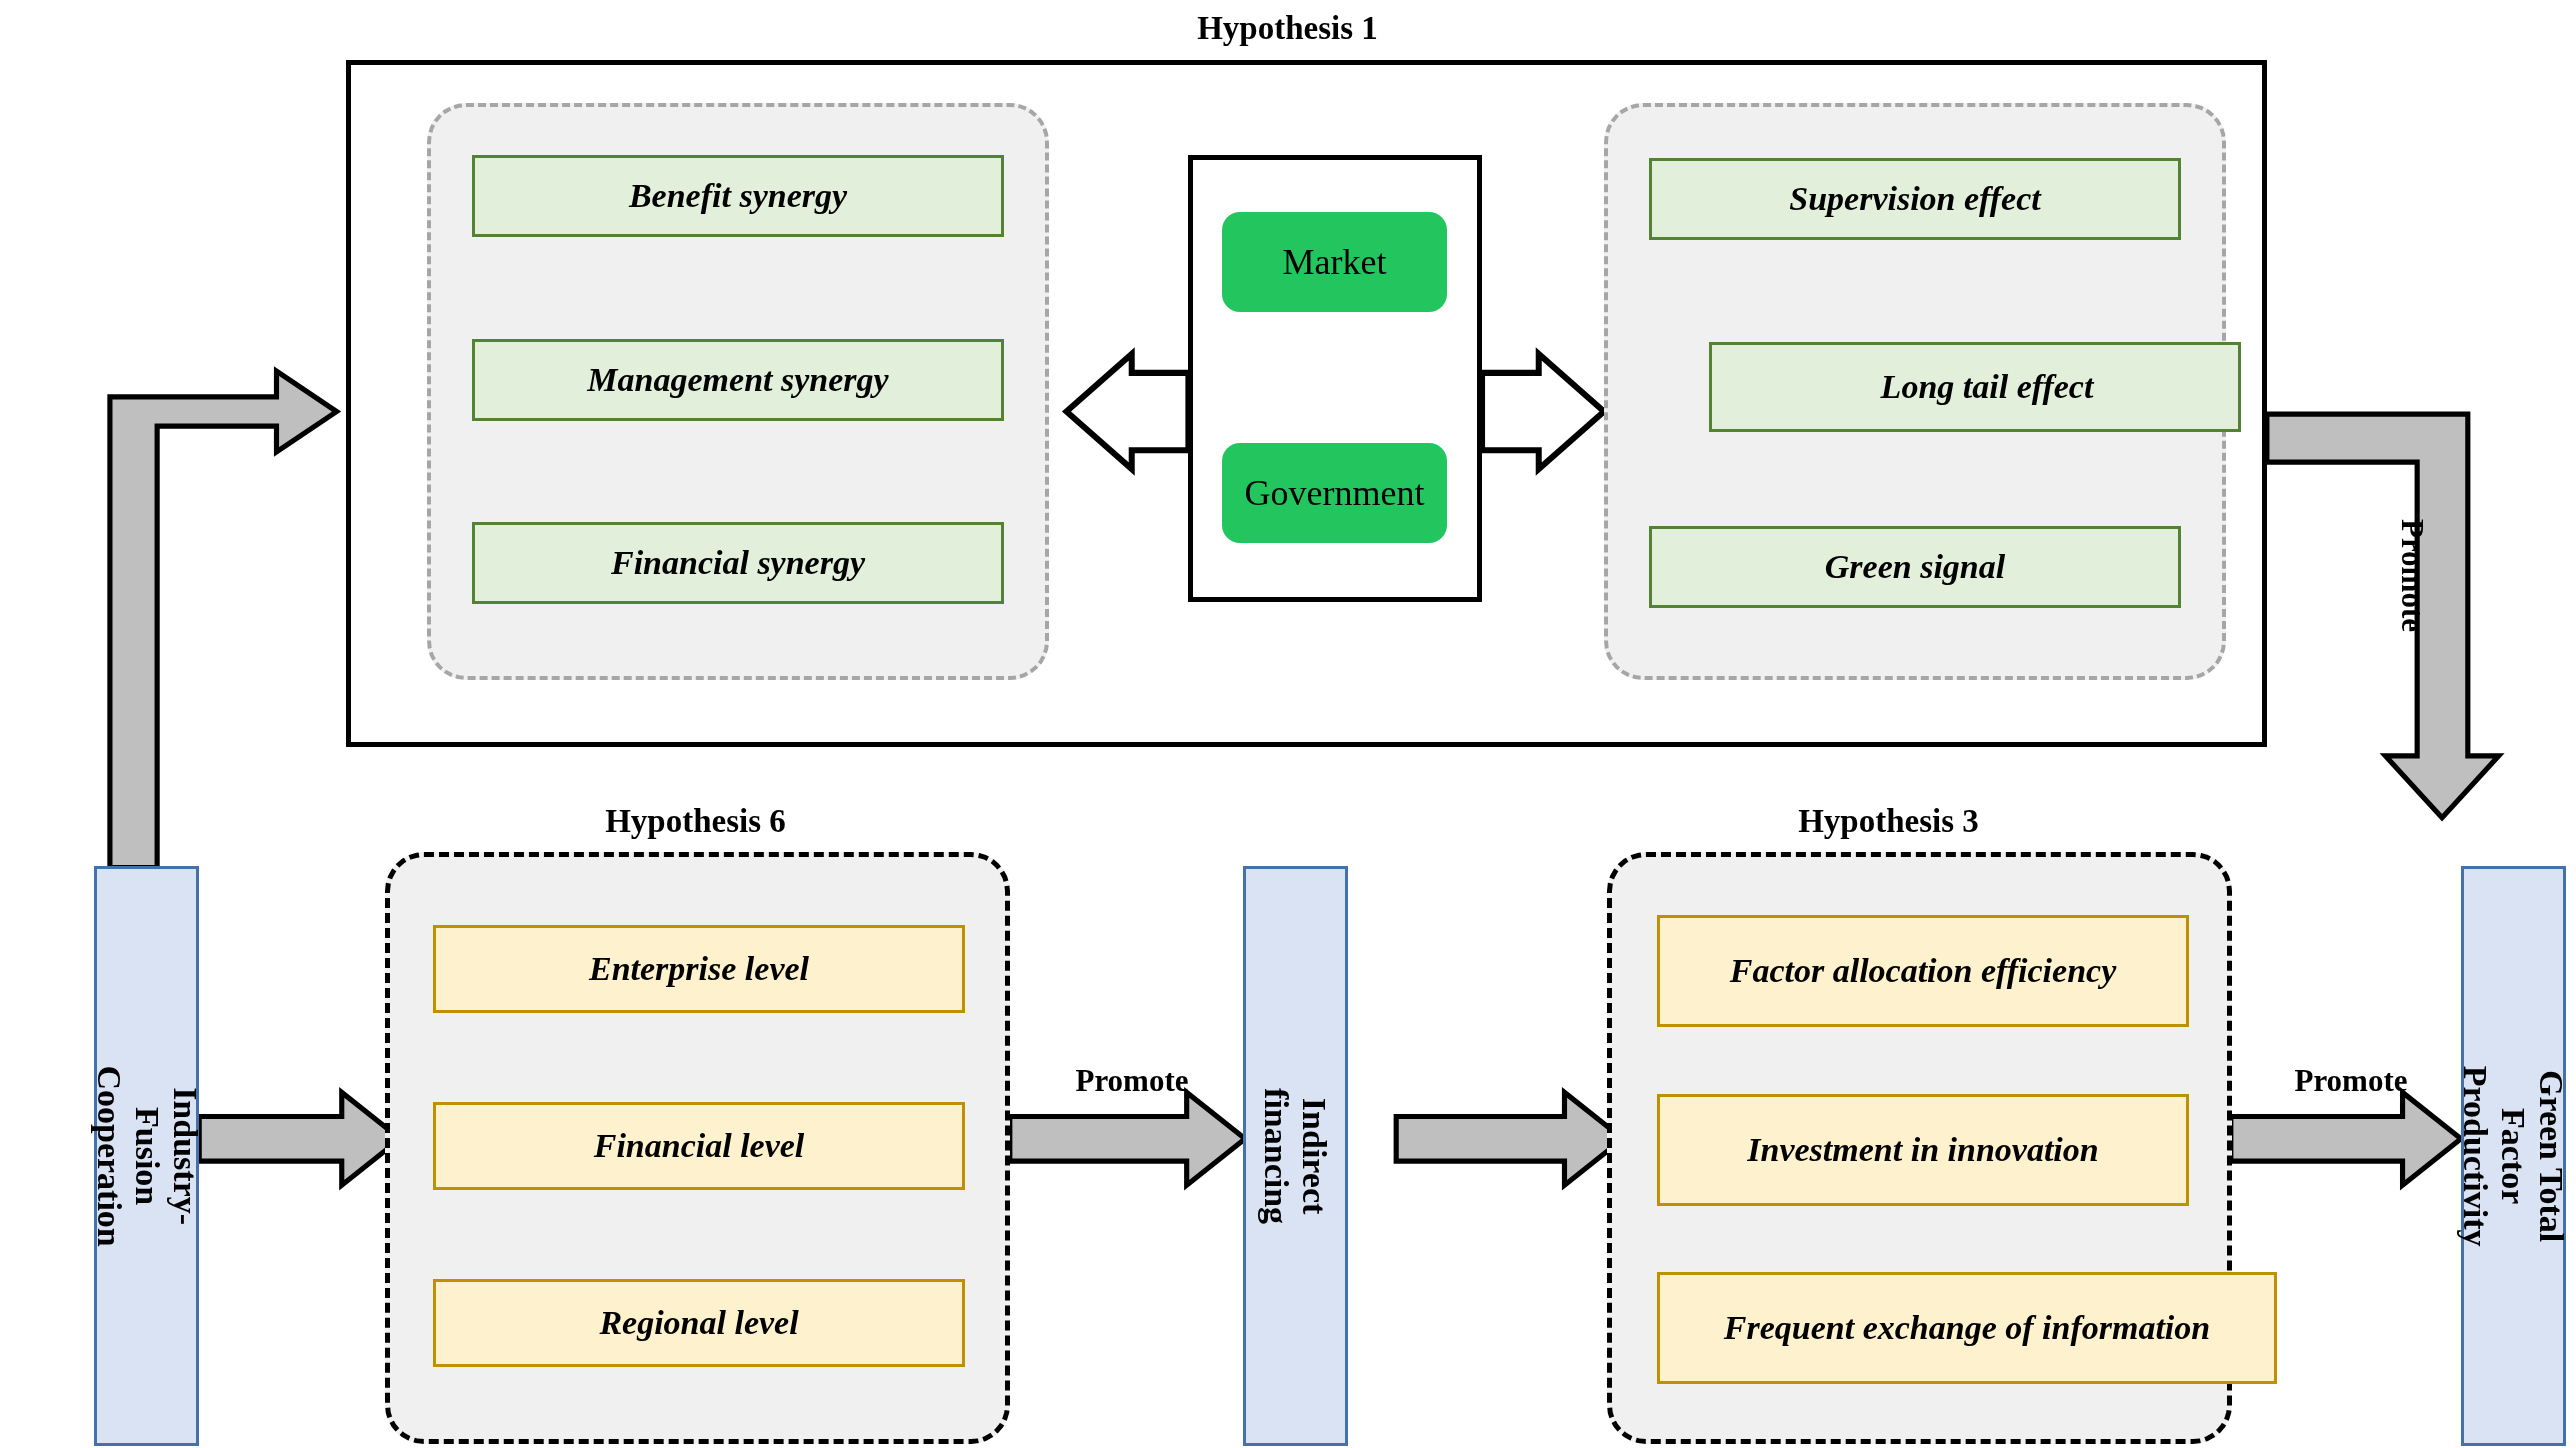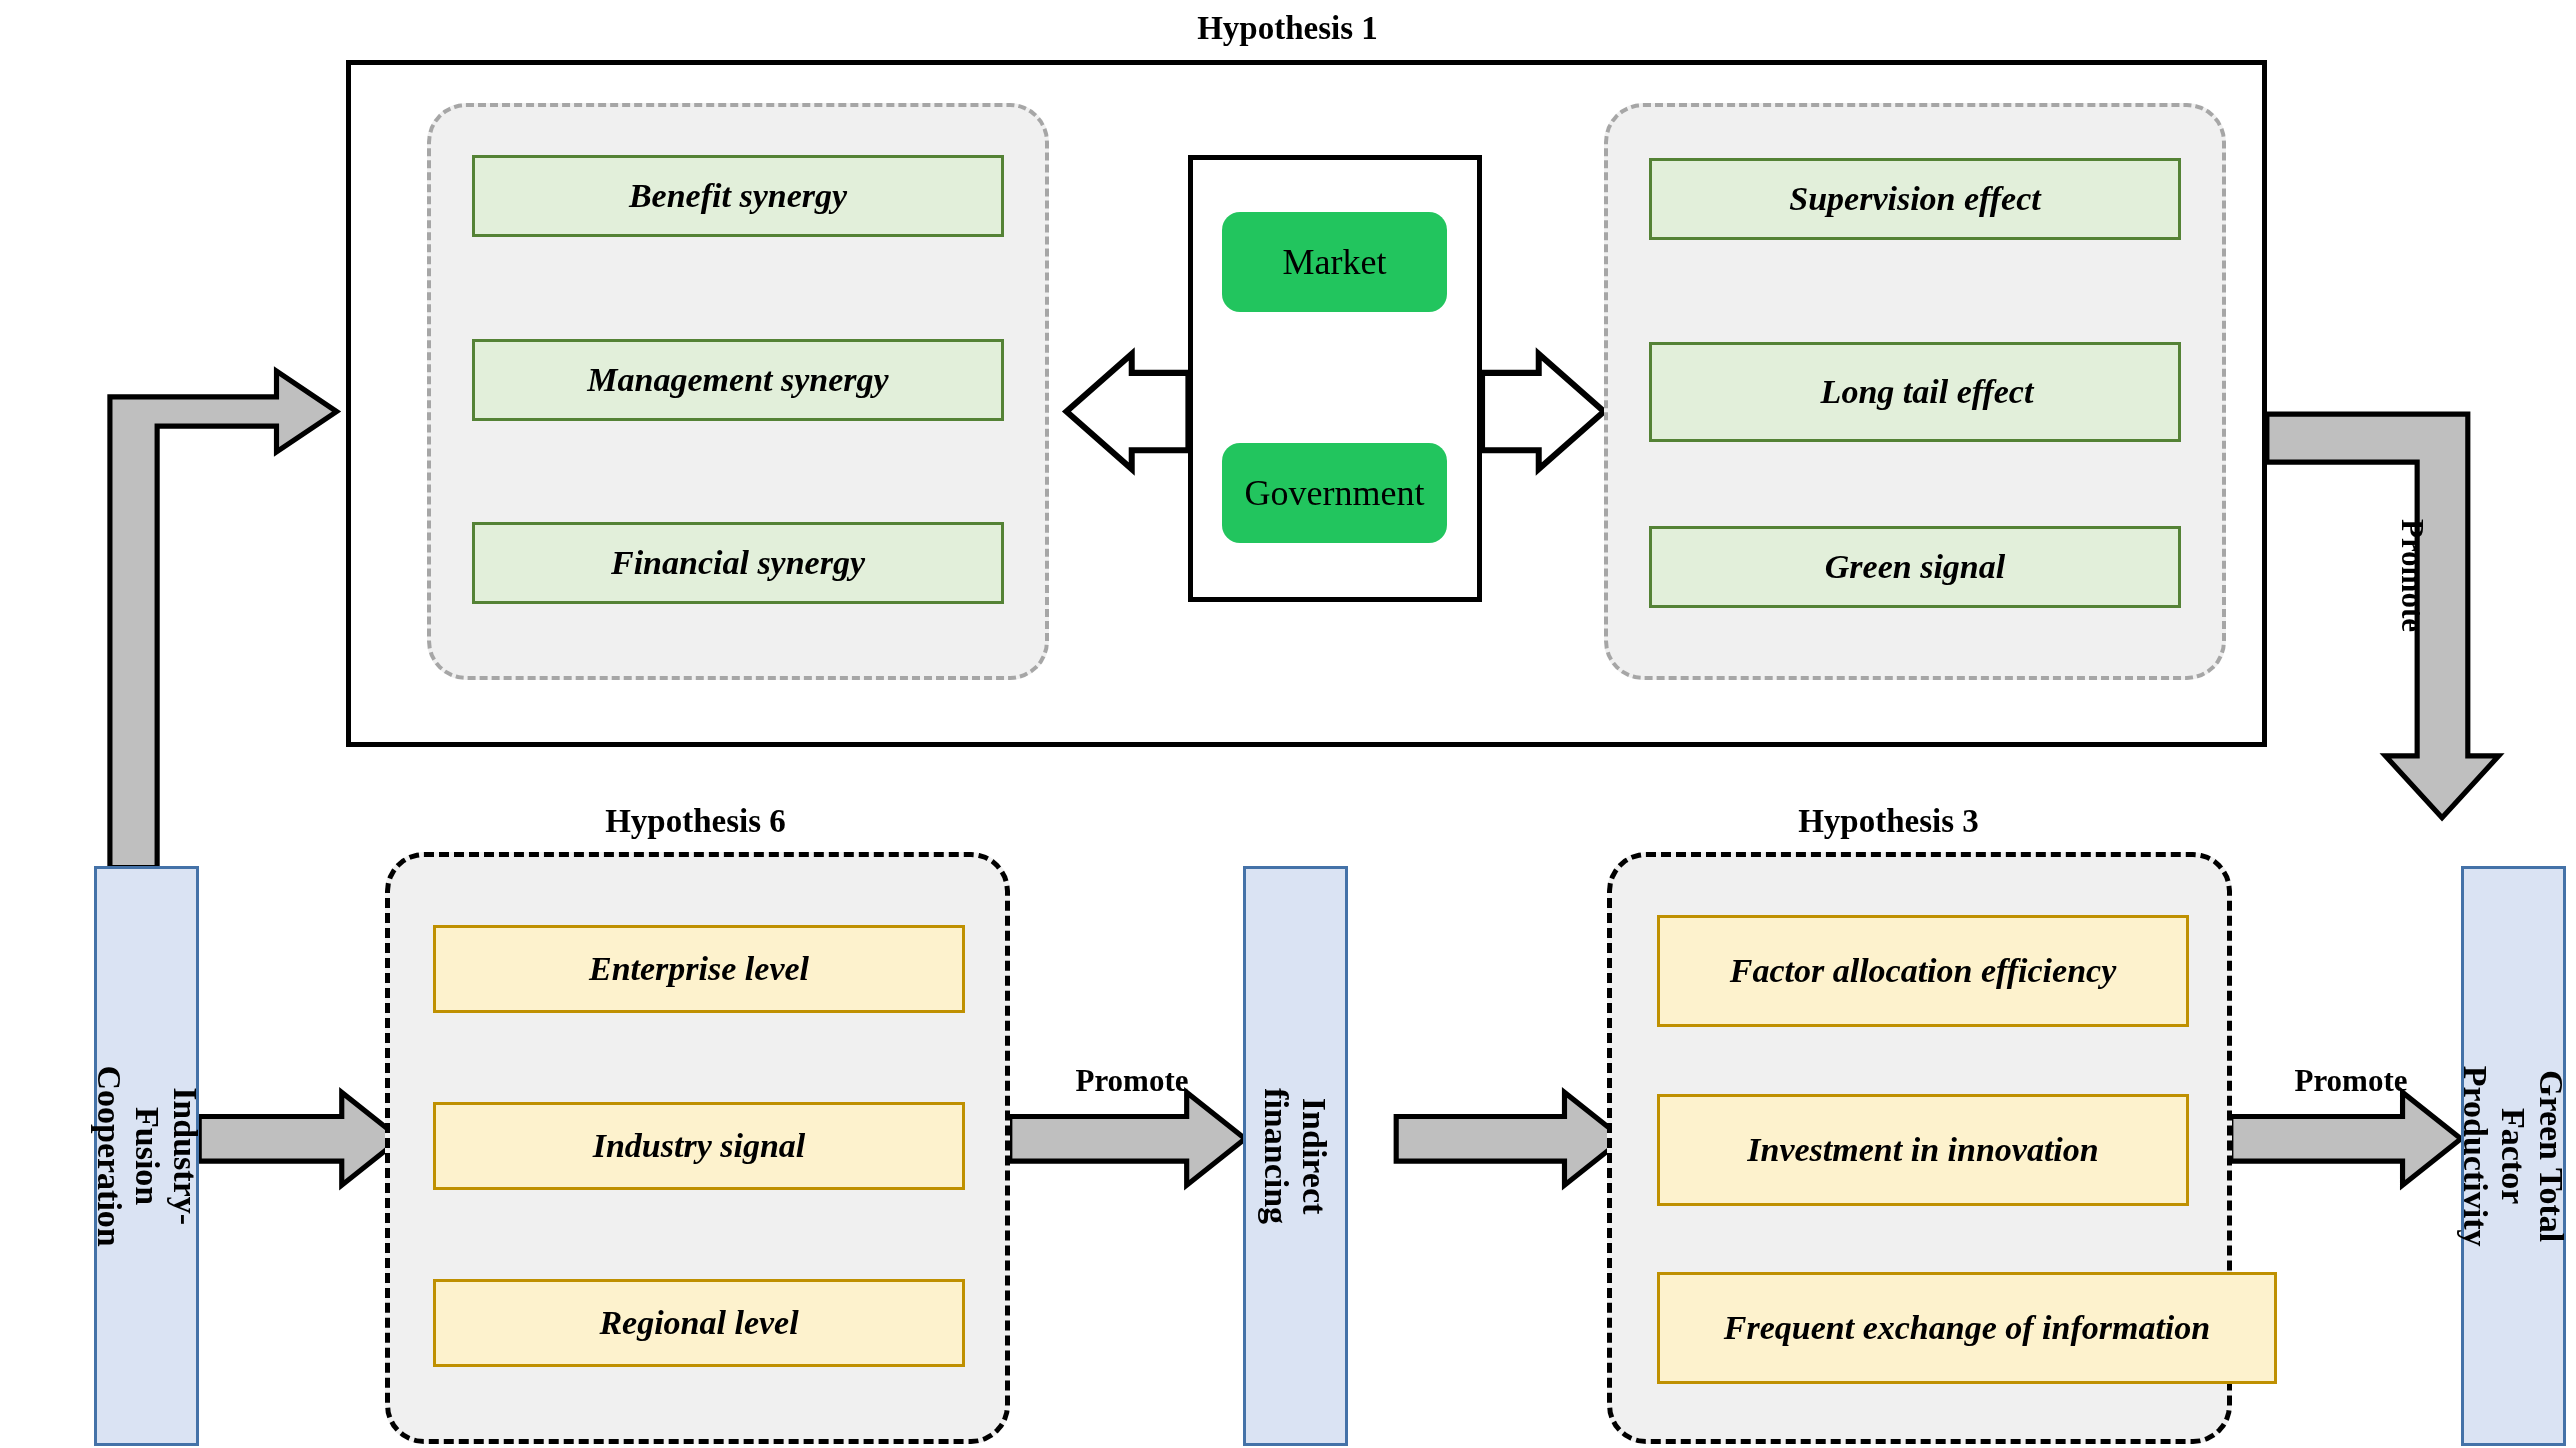--- a/index.html
+++ b/index.html
@@ -110,34 +110,34 @@
   <div class="abs item-box item-green" style="left:472px;top:522px;width:532px;height:82px;">Financial synergy</div>
 
   <div class="abs mg-panel" style="left:1188px;top:155px;width:294px;height:447px;">
     <div class="abs mg-band" style="left:29px;top:52px;width:225px;height:100px;">Market</div>
     <div class="abs mg-band" style="left:29px;top:283px;width:225px;height:100px;">Government</div>
   </div>
 
   <div class="abs group-grey dashed-light" style="left:1604px;top:103px;width:622px;height:577px;"></div>
 
   <div class="abs item-box item-green" style="left:1649px;top:158px;width:532px;height:82px;">Supervision effect</div>
-  <div class="abs item-box item-green" style="left:1649px;top:342px;width:532px;height:100px;padding-left:24px;">Long tail effect</div>
+  <div class="abs item-box item-green" style="left:1709px;top:342px;width:532px;height:90px;padding-left:24px;">Long tail effect</div>
   <div class="abs item-box item-green" style="left:1649px;top:526px;width:532px;height:82px;">Green signal</div>
 
   <div class="abs pillar" style="left:94px;top:866px;width:105px;height:580px;">
     <div class="pillar-text" style="font-size:34px;width:532px;">Industry-Fusion
 Cooperation</div>
   </div>
 
   <div class="abs sect-title" style="left:481px;top:805px;width:429px;">Hypothesis 6</div>
 
   <div class="abs group-grey dashed-dark" style="left:385px;top:852px;width:625px;height:592px;"></div>
 
   <div class="abs item-box item-yellow" style="left:433px;top:908px;width:532px;height:88px;">Enterprise level</div>
-  <div class="abs item-box item-yellow" style="left:433px;top:1085px;width:532px;height:88px;">Industry signal</div>
+  <div class="abs item-box item-yellow" style="left:433px;top:1085px;width:532px;height:88px;">Financial level</div>
   <div class="abs item-box item-yellow" style="left:433px;top:1262px;width:532px;height:88px;">Regional level</div>
 
   <div class="abs lbl" style="left:1029px;top:1065px;width:206px;text-align:center;">Promote</div>
 
   <div class="abs pillar" style="left:1243px;top:866px;width:105px;height:580px;">
     <div class="pillar-text" style="font-size:34px;width:532px;">Indirect financing</div>
   </div>
 
   <div class="abs sect-title" style="left:1674px;top:805px;width:429px;">Hypothesis 3</div>
 

